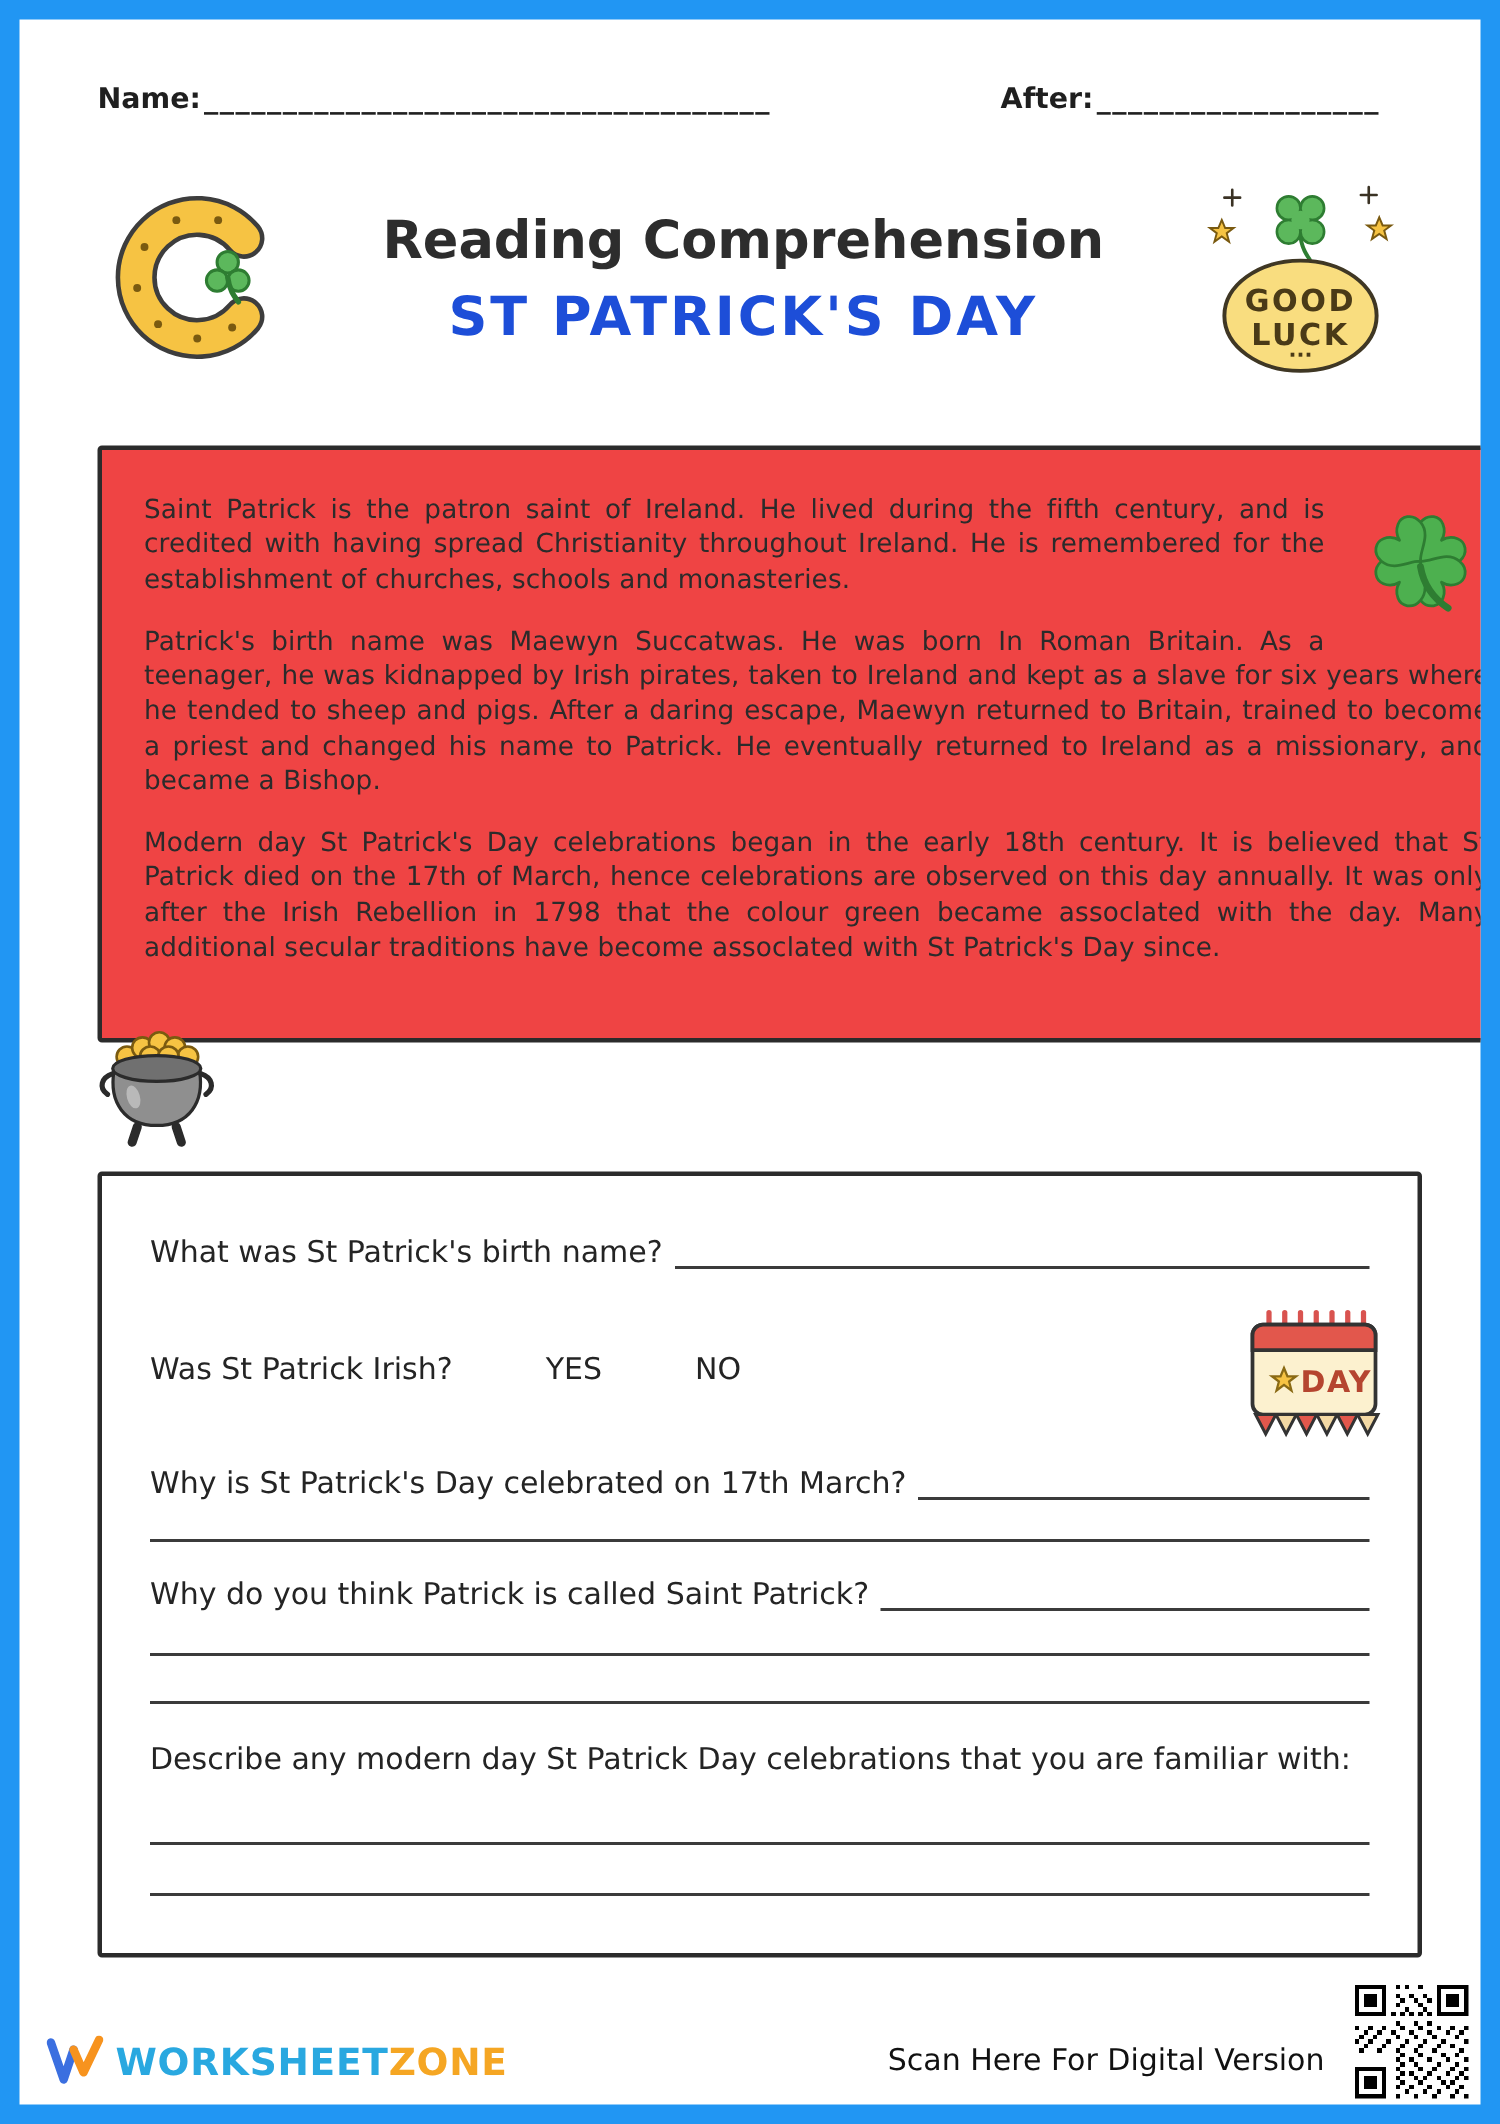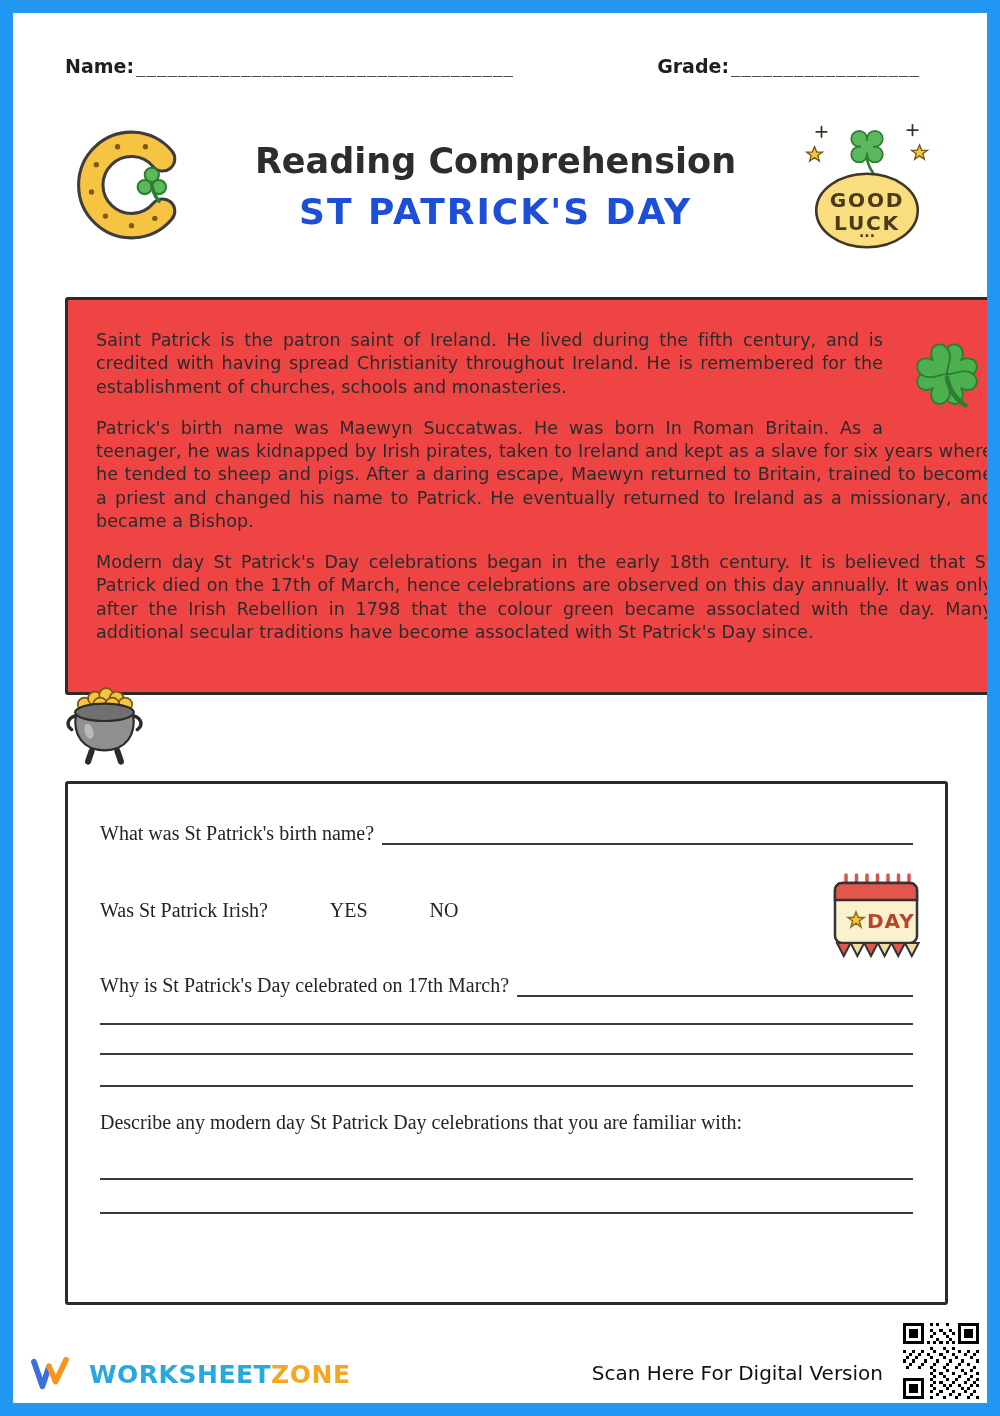--- a/index.html
+++ b/index.html
@@ -30,54 +30,54 @@
   }
   .passage-box p { margin:0 0 18px 0; font-size:17.5px; line-height:1.33; text-align:justify; letter-spacing:0.1px; }
   .clover-float { float:right; margin:-2px 0 8px 18px; }
   
   .pot { position:absolute; left:44px; top:668px; z-index:3; }
   
   .qbox {
     position:absolute; top:768px; left:52px; width:883px; height:524px;
     border:3px solid #2b2b2b; border-radius:3px; padding:30px 32px 0 32px; background:#fff;
   }
-  .q { display:flex; align-items:flex-end; font-size:20px; color:#242424;font-family:Liberation Serif, serif; }
+  .q { display:flex; align-items:flex-end; font-size:20px; color:#242424; }
   .q .qt { white-space:nowrap; }
   .ans-line { flex:1 1 auto; border-bottom:2px solid #3b3b3b; margin-left:8px; height:5px; }
   .full-line { border-bottom:2px solid #3b3b3b; height:2px; }
   .choice { margin-left:62px; white-space:nowrap; }
   .q1 { margin-top:8px; }
   .q2 { margin-top:54px; }
   .q3 { margin-top:52px; }
   .line-a { margin-top:26px; }
   .q4 { margin-top:22px; }
   .line-b { margin-top:28px; }
   .line-c { margin-top:30px; }
   .q5 { margin-top:24px; }
   .line-d { margin-top:44px; }
   .line-e { margin-top:32px; }
   .cal { position:absolute; right:22px; top:88px; }
   
-  .footer-logo { position:absolute; left:18px; bottom:12px; display:flex; align-items:center; gap:20px; }
+  .footer-logo { position:absolute; left:18px; bottom:12px; display:flex; align-items:center; gap:8px; }
   .brand { font-size:25px; font-weight:bold; letter-spacing:0.5px; display:flex; }
   .brand-first { color:#29A8E0; }
   .brand-second { color:#F5A623; }
   .scan-text { position:absolute; right:104px; bottom:18px; font-size:20px; color:#111; }
   .qr { position:absolute; right:8px; bottom:4px; }
   svg text { font-family:"DejaVu Sans", sans-serif; }
 </style>
 </head>
 <body>
 
 <div class="page">
 
   <div class="name-row">
     <span>Name:</span>
     <span class="blank name-blank">____________________________________</span>
-    <span>Grade:</span>
+    <span>After:</span>
     <span class="blank grade-blank">__________________</span>
   </div>
 
   <div class="header">
     <svg class="horseshoe" width="125" height="124" viewBox="0 0 120 122">
       <path d="M90.6 34.3 A40 40 0 1 0 90.6 85.7" fill="none" stroke="#3d3d3d" stroke-width="27" stroke-linecap="round"></path>
       <path d="M90.6 34.3 A40 40 0 1 0 90.6 85.7" fill="none" stroke="#F6C343" stroke-width="21" stroke-linecap="round"></path>
       <g fill="#7a5a10">
         <circle cx="73.7" cy="22.4" r="2.6"></circle>
           <circle cx="46.3" cy="22.4" r="2.6"></circle>
@@ -189,20 +189,24 @@
       <span class="choice">YES</span>
       <span class="choice">NO</span>
     </div>
 
     <div class="q q3">
       <span class="qt">Why is St Patrick's Day celebrated on 17th March?</span>
       <span class="ans-line"></span>
     </div>
     <div class="full-line line-a"></div>
 
+    <div class="q q4">
+      <span class="qt">Why do you think Patrick is called Saint Patrick?</span>
+      <span class="ans-line"></span>
+    </div>
     <div class="full-line line-b"></div>
     <div class="full-line line-c"></div>
 
     <div class="q q5">
       <span class="qt">Describe any modern day St Patrick Day celebrations that you are familiar with:</span>
     </div>
     <div class="full-line line-d"></div>
     <div class="full-line line-e"></div>
   </div>
 

